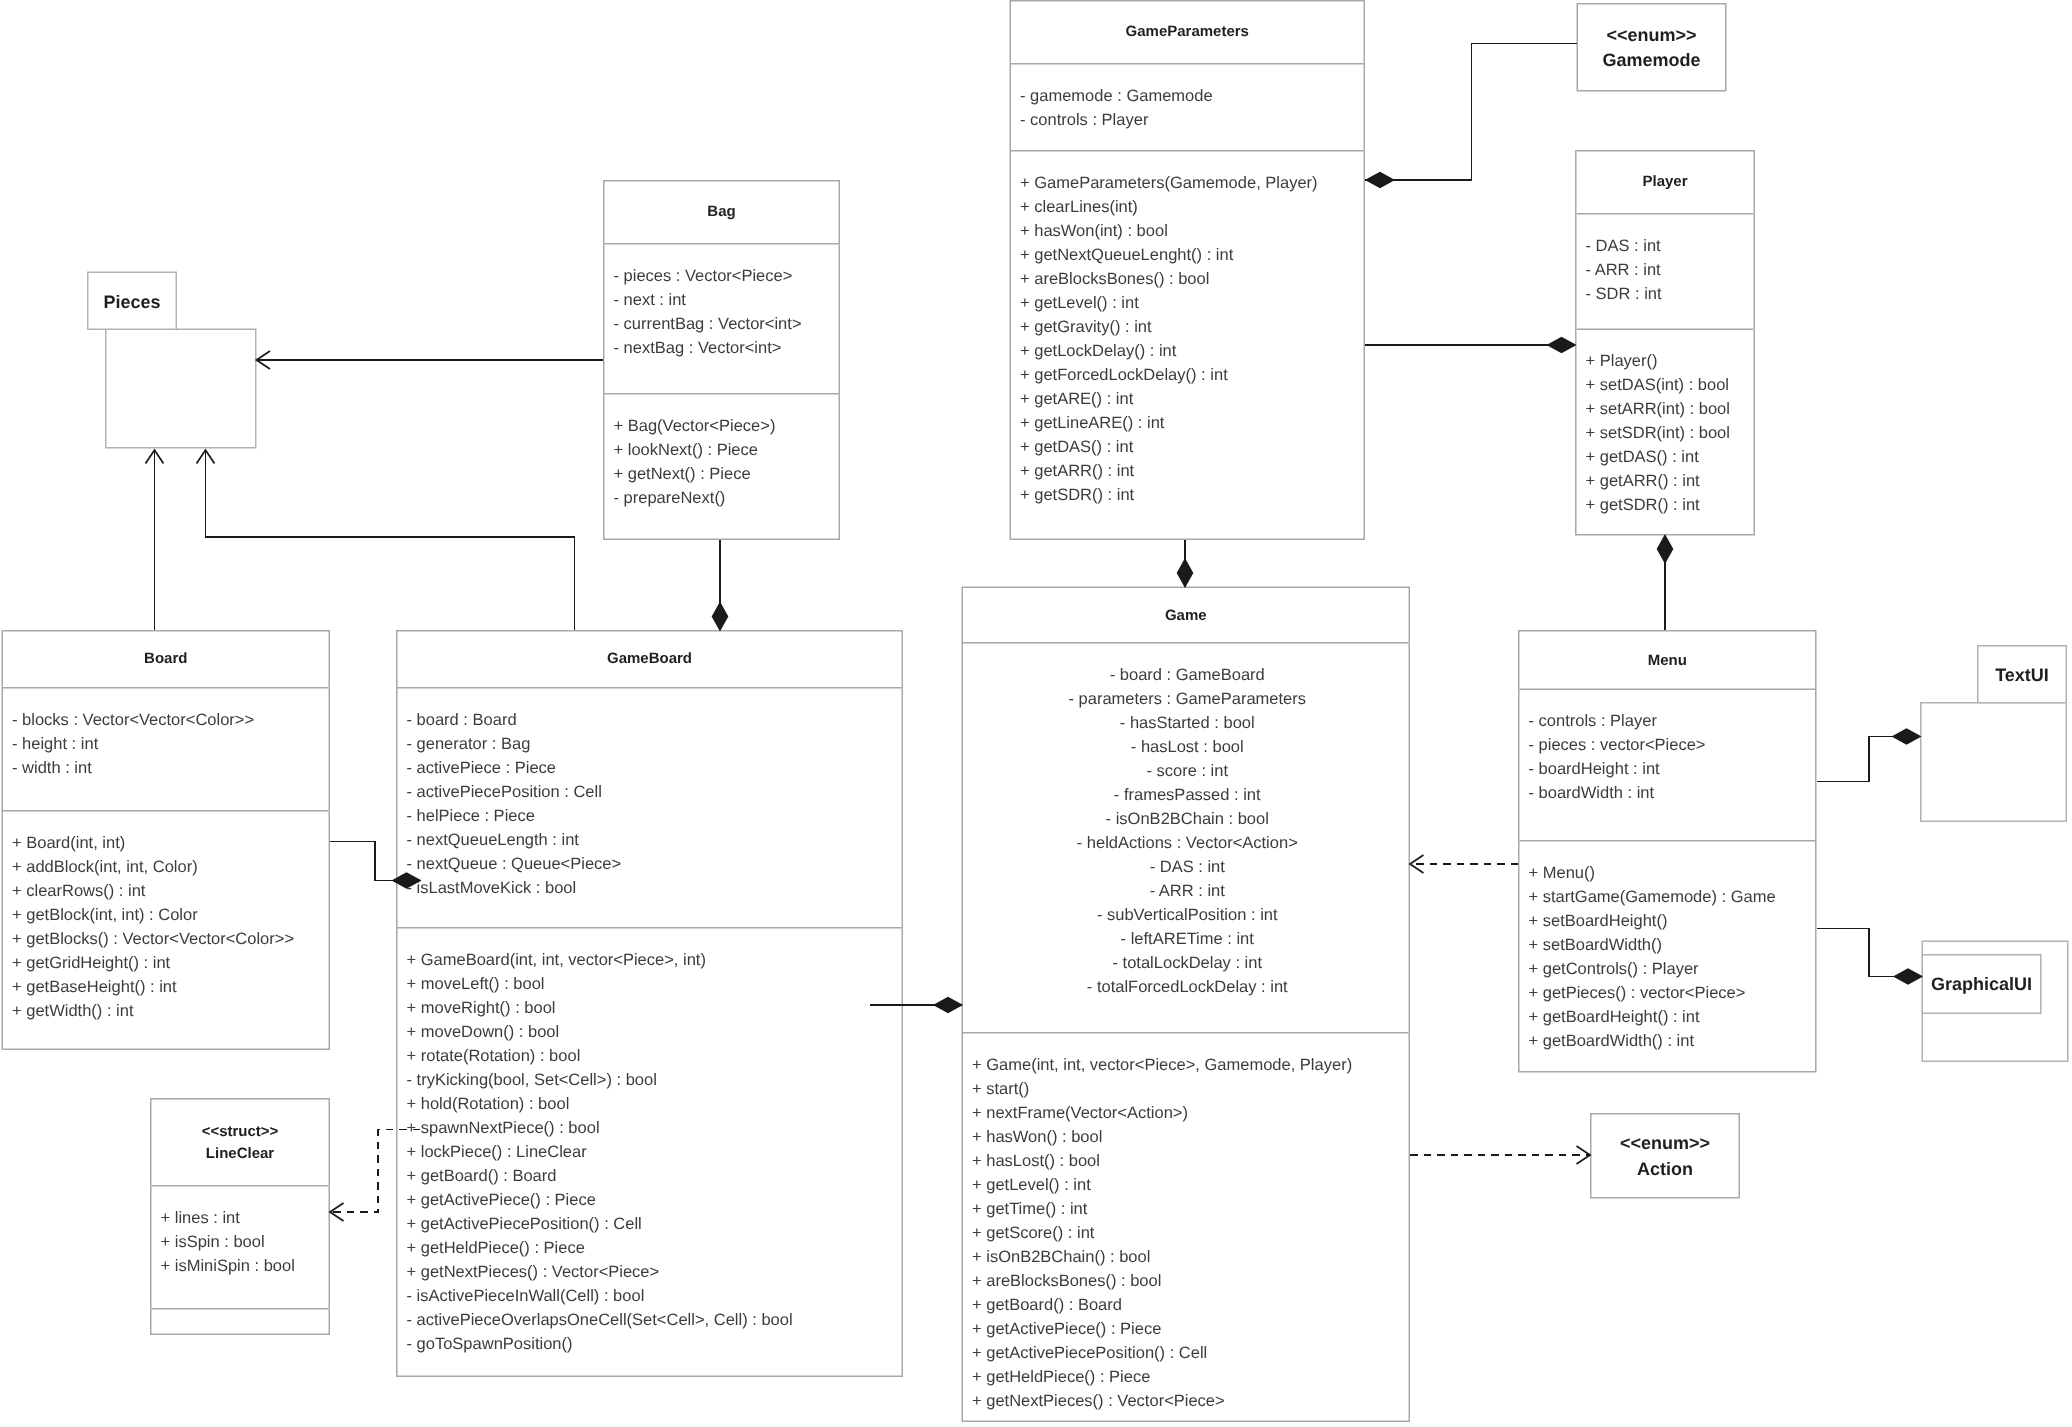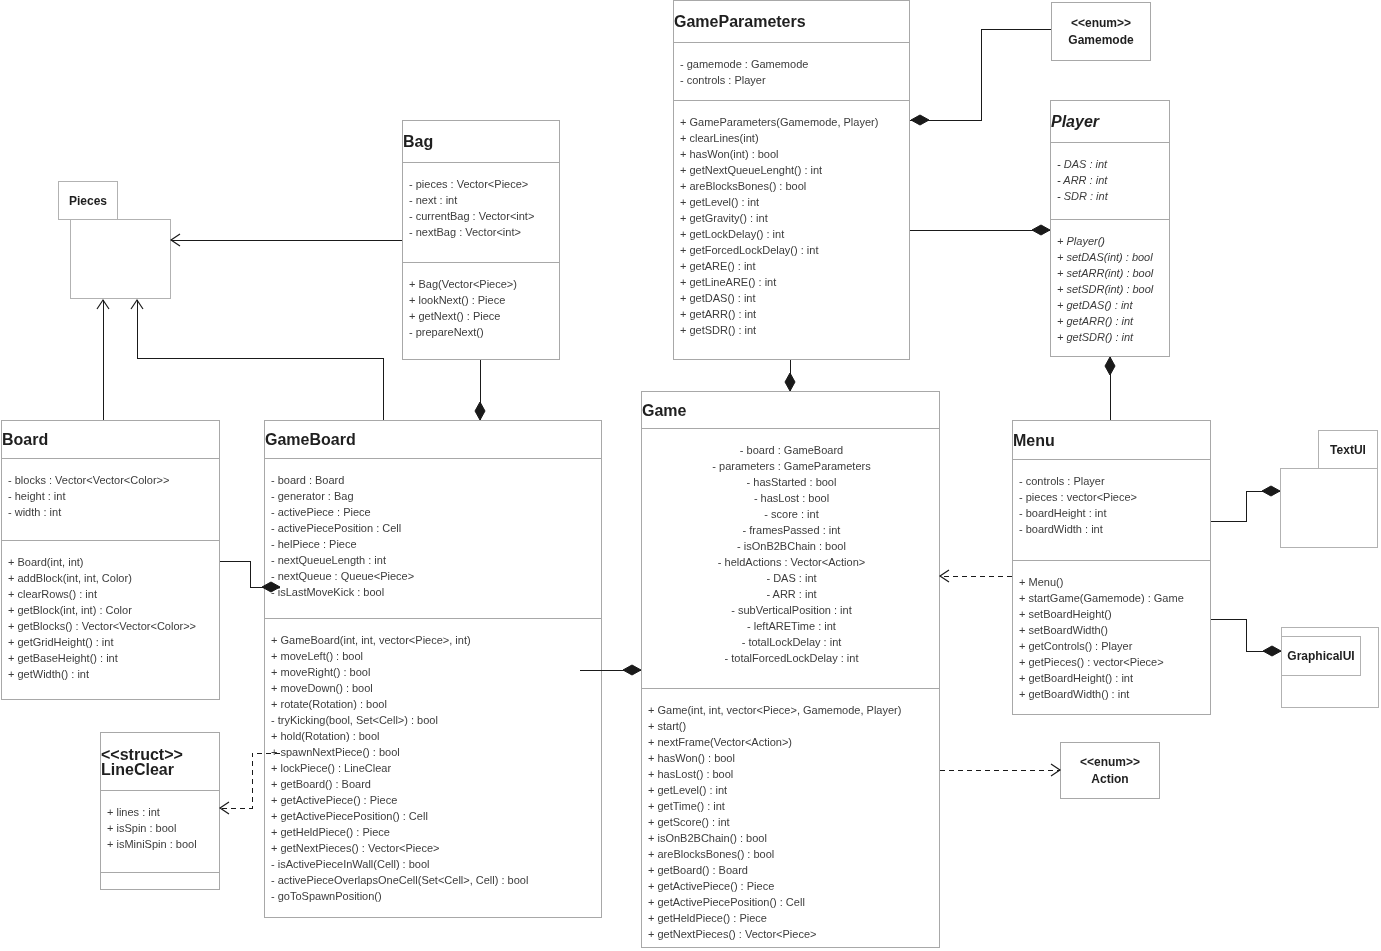--- a/index.html
+++ b/index.html
@@ -7,22 +7,22 @@
   body {
     width:1381px; height:951px; position:relative; overflow:hidden;
     font-family:"Liberation Sans", sans-serif;
   }
   .diagram { position:absolute; left:0; top:0; width:1381px; height:951px; }
   .class-box {
     position:absolute; background:#ffffff; border:1px solid #a8a8a8;
     display:flex; flex-direction:column;
   }
   .class-title {
-    flex:none; display:flex; flex-direction:column; align-items:flex-start; justify-content:center;
-    font-size:16px; font-weight:bold; color:#1f1f1f; border-bottom:1px solid #a8a8a8;
+    flex:none; display:flex; flex-direction:column; align-items:center; justify-content:center;
+    font-size:10px; font-weight:bold; color:#1f1f1f; border-bottom:1px solid #a8a8a8;
     line-height:15px; text-align:center;
   }
   .compartment {
     flex:none; padding:13px 4px 0 6px; font-size:11px; color:#3c3c3c; overflow:hidden;
   }
   .compartment.attrs { border-bottom:1px solid #a8a8a8; }
   .compartment.methods { flex:1; }
   .member { line-height:16px; white-space:nowrap; }
   .enum-box {
     position:absolute; background:#ffffff; border:1px solid #a8a8a8;
@@ -83,21 +83,21 @@
         <div class="member">- nextBag : Vector&lt;int&gt;</div>
       </div>
     <div class="compartment methods">
         <div class="member">+ Bag(Vector&lt;Piece&gt;)</div>
         <div class="member">+ lookNext() : Piece</div>
         <div class="member">+ getNext() : Piece</div>
         <div class="member">- prepareNext()</div>
       </div>
   </div>
 
-  <div class="class-box" style="left:1050px;top:100px;width:120px;height:257px;font-style:italic;">
+  <div class="class-box" style="left:1050px;top:100px;width:120px;height:257px;">
     <div class="class-title" style="height:42px;">
       <span>Player</span>
     </div>
     <div class="compartment attrs" style="height:77px;">
         <div class="member">- DAS : int</div>
         <div class="member">- ARR : int</div>
         <div class="member">- SDR : int</div>
       </div>
     <div class="compartment methods">
         <div class="member">+ Player()</div>

